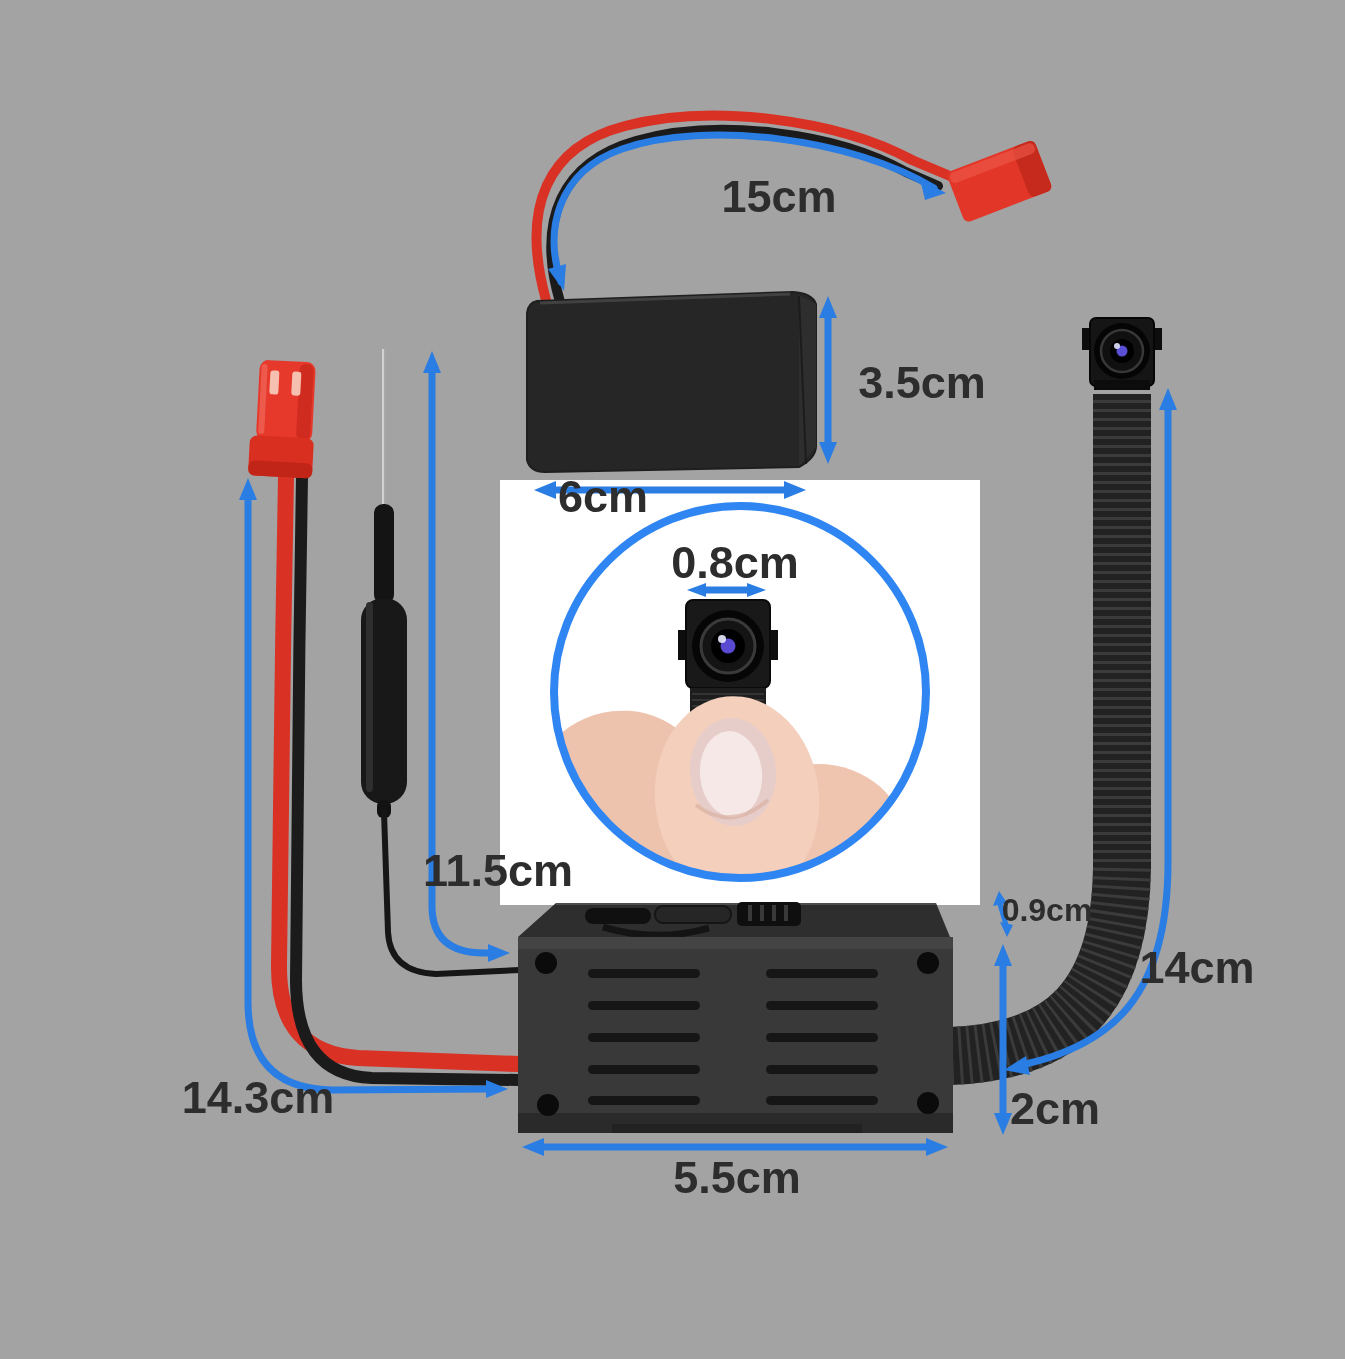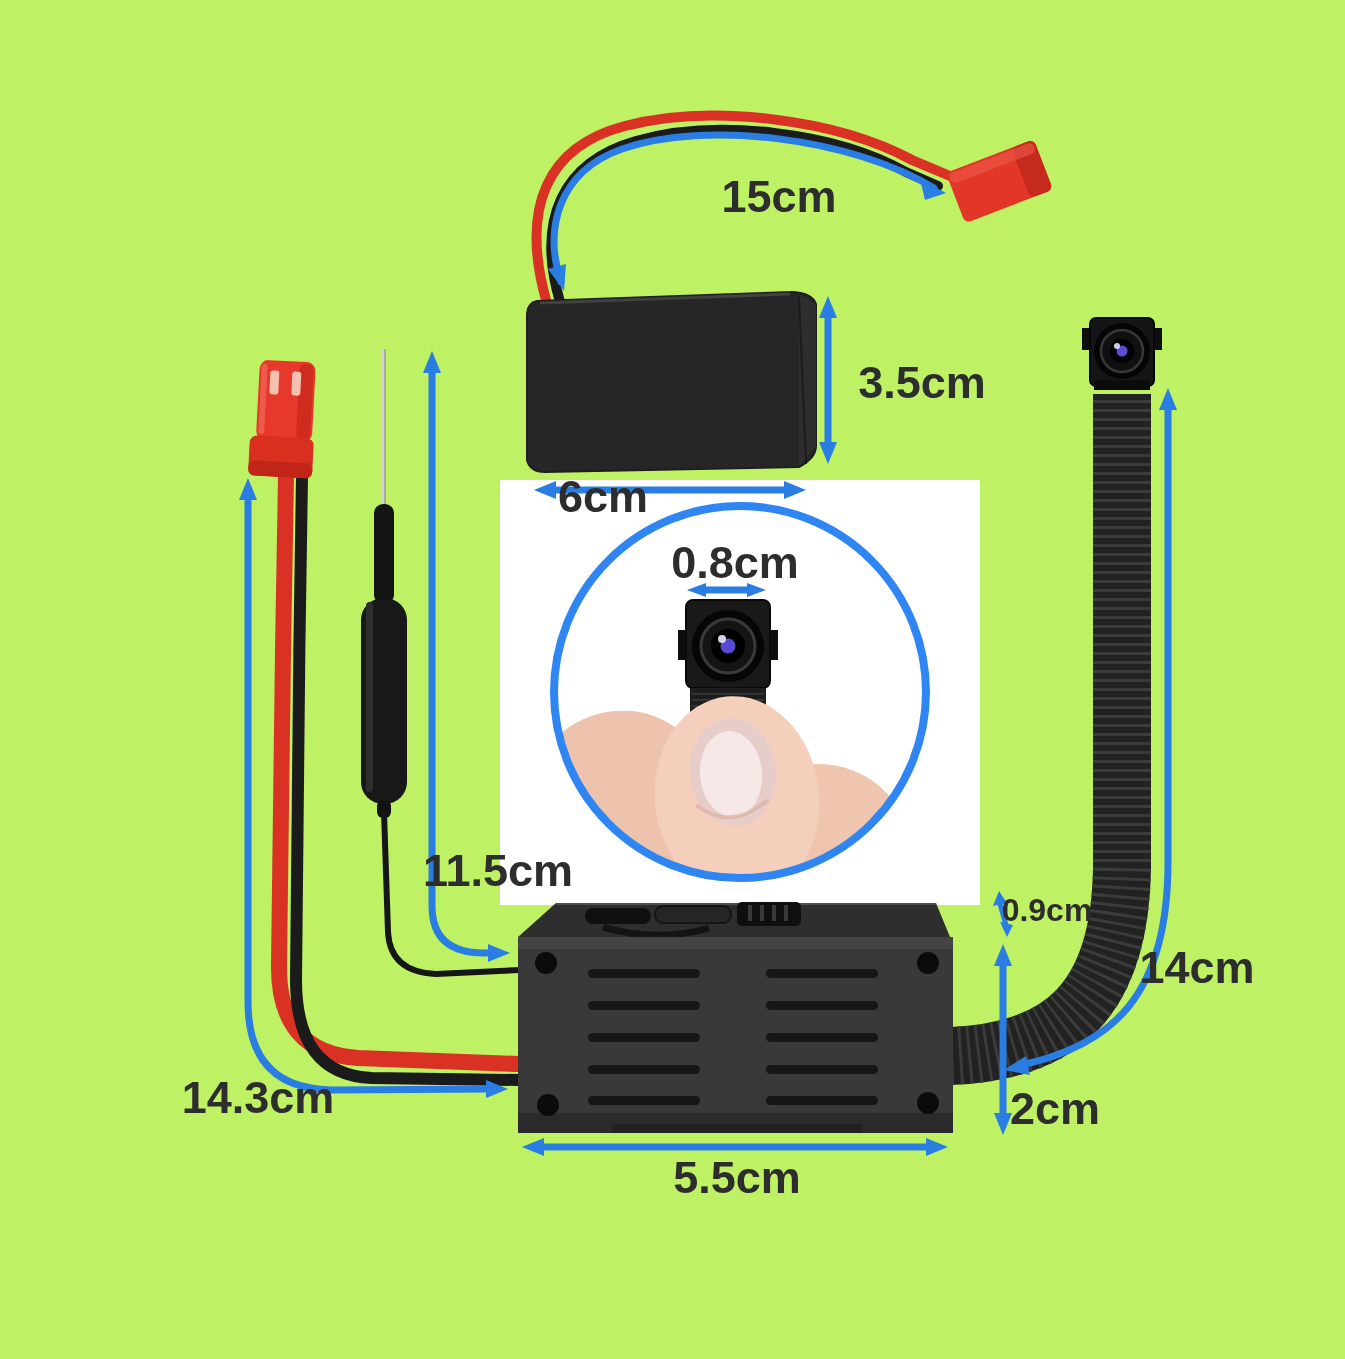--- a/index.html
+++ b/index.html
@@ -1,16 +1,16 @@
 <!DOCTYPE html>
 <html><head>
 <meta charset="utf-8">
 <style>
   html,body{margin:0;padding:0;background:#ffffff;}
-  .stage{position:relative;width:1345px;height:1359px;background:#bef264;overflow:hidden;}
+  .stage{position:relative;width:1345px;height:1359px;background:#a3a3a3;overflow:hidden;}
   svg{position:absolute;left:0;top:0;}
   text{font-family:"Liberation Sans","DejaVu Sans",sans-serif;font-weight:700;fill:#2d2d2d;}
   .lbl-big{font-size:45px;}
   .lbl-small{font-size:32px;}
   .arr{stroke:#2a7de2;stroke-width:7;fill:none;stroke-linecap:round;}
   .arr-thin{stroke:#2a7de2;stroke-width:5;fill:none;stroke-linecap:round;}
   .head{fill:#2a7de2;stroke:none;}
   .wire-red{stroke:#da3125;fill:none;stroke-linecap:round;}
   .wire-black{stroke:#1b1b1b;fill:none;stroke-linecap:round;}
 </style>

